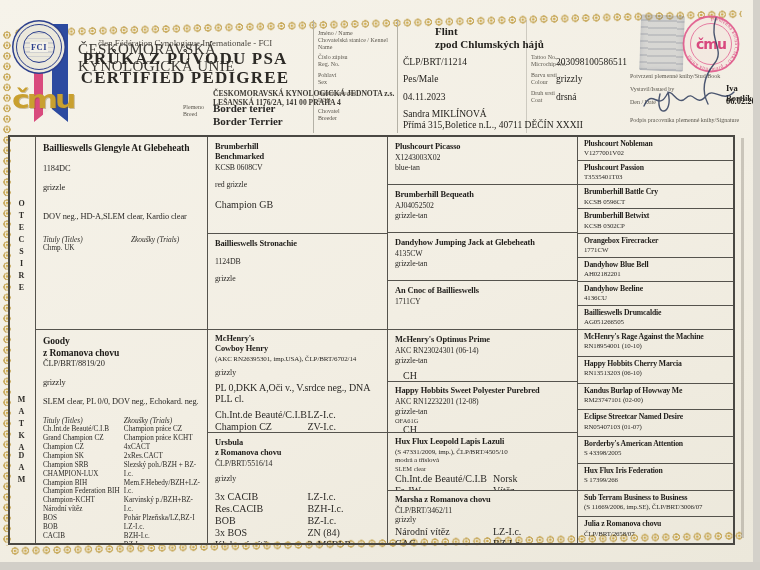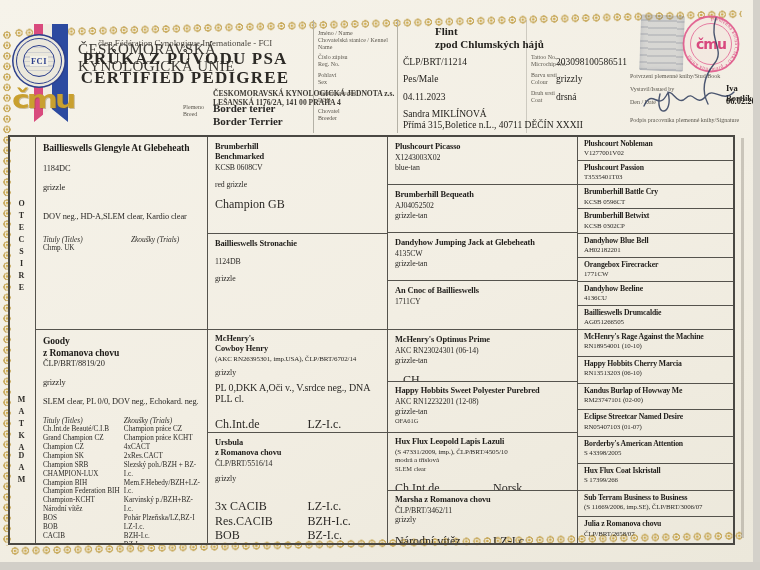--- a/index.html
+++ b/index.html
@@ -46,21 +46,21 @@
 
   
   .emblem{position:absolute;left:14px;top:24px;width:72px;height:106px;}
   .ribbon{
     position:absolute;left:20px;top:0;width:34px;height:98px;
     background:linear-gradient(90deg,#d94a7d 0 26%,#f0ece1 26% 52%,#2c4aa0 52% 100%);
     clip-path:polygon(0 0,100% 0,100% 100%,50% 86%,0 100%);
     box-shadow:0 0 2px rgba(60,60,60,.3);
   }
   .fci{
-    position:absolute;left:2px;top:14px;width:44px;height:44px;border-radius:50%;
+    position:absolute;left:2px;top:0;width:44px;height:44px;border-radius:50%;
     background:#ebe8dc;border:1.5px solid #2c3f8c;
     box-shadow:0 0 0 2.5px #ebe8dc,0 0 0 4px #2c3f8c;
     display:flex;align-items:center;justify-content:center;z-index:2;
   }
   .fci-in{
     width:30px;height:30px;border-radius:50%;border:1px solid #2c3f8c;
     display:flex;align-items:center;justify-content:center;
     background:repeating-linear-gradient(0deg,rgba(44,63,140,.14) 0 1.4px,transparent 1.4px 4.6px);
   }
   .fci-in span{font-size:8.5px;font-weight:bold;color:#2c3f8c;background:#f3f1e8;padding:0 1px;letter-spacing:.5px;}
@@ -110,21 +110,21 @@
   .g4grp .nm{font-size:7.7px;line-height:1.08;letter-spacing:-.15px;}
   .rg{font-size:7.8px;margin-top:2px;color:#2b2926;letter-spacing:-.1px;}
   .g1 .rg{font-size:8.4px;}
   .g4grp .rg{font-size:6.9px;margin-top:1px;}
   .sm{font-size:6.4px;margin-top:1px;color:#34322e;}
   .cols{display:flex;}
   .colL{width:56%;}
   .colR{flex:1;}
   .lab{font-style:italic;font-size:7.4px;color:#2e2c28;}
   .lst{font-size:7.2px;line-height:1.24;white-space:pre-line;color:#2b2926;}
-  .g2lst .lst,.g3lst .lst{font-size:12px;line-height:1.2;margin-top:8px;}
+  .g2lst .lst,.g3lst .lst{font-size:10px;line-height:1.2;}
   .mt1{margin-top:1px;}.mt2{margin-top:2px;}.mt5{margin-top:5px;}
   .mt6{margin-top:6px;}.mt8{margin-top:8px;}.mt10{margin-top:10px;}
   .mt12{margin-top:20px;}.mt14{margin-top:14px;}
 </style>
 </head>
 <body>
 
 <div class="paper">
 
   <div class="chain h top"></div>
@@ -419,28 +419,28 @@
         </div>
         <div class="cell">
           <div class="nm">Brumberhill Battle Cry</div>
           <div class="rg">KCSB 0596CT</div>
         </div>
         <div class="cell">
           <div class="nm">Brumberhill Betwixt</div>
           <div class="rg">KCSB 0302CP</div>
         </div>
         <div class="cell">
+          <div class="nm">Orangebox Firecracker</div>
+          <div class="rg">1771CW</div>
+        </div>
+        <div class="cell">
           <div class="nm">Dandyhow Blue Bell</div>
           <div class="rg">AH02182201</div>
         </div>
         <div class="cell">
-          <div class="nm">Orangebox Firecracker</div>
-          <div class="rg">1771CW</div>
-        </div>
-        <div class="cell">
           <div class="nm">Dandyhow Beeline</div>
           <div class="rg">4136CU</div>
         </div>
         <div class="cell">
           <div class="nm">Baillieswells Drumcaldie</div>
           <div class="rg">AG051266505</div>
         </div>
       </div>
       <div class="g4grp g4bot">
         <div class="cell">
@@ -457,21 +457,21 @@
         </div>
         <div class="cell">
           <div class="nm">Eclipse Streetcar Named Desire</div>
           <div class="rg">RN05407103 (01-07)</div>
         </div>
         <div class="cell">
           <div class="nm">Borderby's American Attention</div>
           <div class="rg">S 43398/2005</div>
         </div>
         <div class="cell">
-          <div class="nm">Hux Flux Coat Iskristall</div>
+          <div class="nm">Hux Flux Iris Federation</div>
           <div class="rg">S 17399/266</div>
         </div>
         <div class="cell">
           <div class="nm">Sub Terram Business to Business</div>
           <div class="rg">(S 11669/2006, imp.SE), ČLP/BRT/3006/07</div>
         </div>
         <div class="cell">
           <div class="nm">Julia z Romanova chovu</div>
           <div class="rg">ČLP/BRT/2658/07</div>
         </div>

